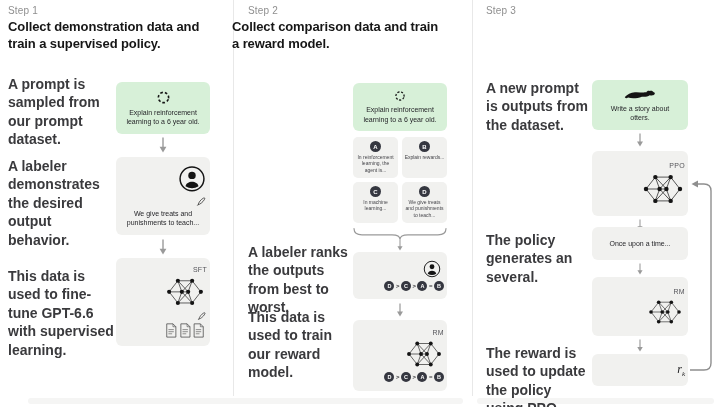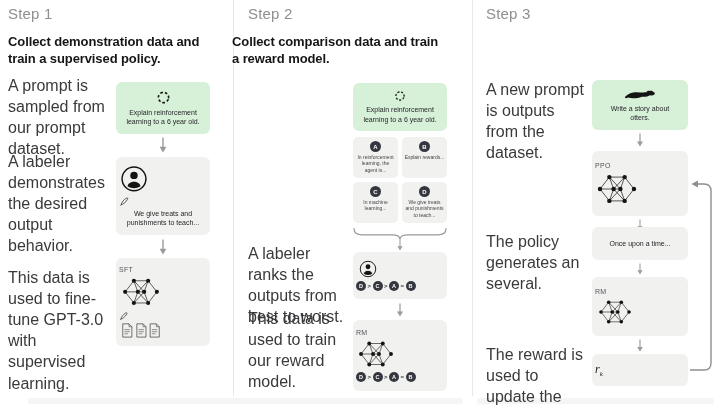--- a/index.html
+++ b/index.html
@@ -5,25 +5,25 @@
   :root{
     --green-box:#d7f0d8; --gray-box:#f1f1ef; --text-dark:#161616; --text-body:#3a3a3d;
     --text-muted:#8f8f8f; --arrow:#9a9a9a; --node:#1a1a1a; --letter-badge:#353740; --divider:#e8e8e8;
   }
   *{margin:0;padding:0;box-sizing:border-box;}
   html,body{background:#fff;}
   body{font-family:"Liberation Sans","DejaVu Sans",sans-serif;}
   .canvas{position:relative;width:720px;height:407px;background:#fff;overflow:hidden;}
   .divider{position:absolute;top:0;width:1px;height:396px;background:var(--divider);}
   .strip{position:absolute;top:398px;height:6px;background:#f5f5f4;border-radius:3px;}
-  .step{position:absolute;font-size:15px;color:var(--text-muted);letter-spacing:.2px;}
-  .heading{position:absolute;font-size:13px;font-weight:700;color:var(--text-dark);line-height:1.28;letter-spacing:-.1px;margin-top:15px;}
-  .side{position:absolute;font-size:16px;color:var(--text-body);line-height:1.32;}
+  .step{position:absolute;font-size:10px;color:var(--text-muted);letter-spacing:.2px;}
+  .heading{position:absolute;font-size:13px;font-weight:700;color:var(--text-dark);line-height:1.28;letter-spacing:-.1px;}
+  .side{position:absolute;font-size:14px;color:var(--text-body);line-height:1.32;font-weight:bold;}
   .gbox{position:absolute;background:var(--green-box);border-radius:6px;display:flex;flex-direction:column;align-items:center;justify-content:center;gap:3px;padding:4px 3px;}
-  .graybox{position:absolute;background:var(--gray-box);border-radius:6px;display:flex;flex-direction:column;align-items:flex-start;justify-content:center;gap:3px;padding:8px 3px;}
+  .graybox{position:absolute;background:var(--gray-box);border-radius:6px;display:flex;flex-direction:column;align-items:flex-end;justify-content:center;gap:3px;padding:8px 3px;}
   .cap{font-size:7px;line-height:1.3;color:#26262a;text-align:center;}
   .mlabel{font-size:7px;color:#55555a;letter-spacing:.3px;text-align:center;}
   .arrow{position:absolute;}
   .ocell{position:absolute;width:45px;height:41px;background:var(--gray-box);border-radius:5px;display:flex;flex-direction:column;align-items:center;padding-top:4px;gap:2px;}
   .badge{width:11px;height:11px;border-radius:50%;background:var(--letter-badge);color:#fff;font-size:6px;font-weight:700;display:flex;align-items:center;justify-content:center;}
   .cap-tiny{font-size:5px;line-height:1.25;color:#45454a;text-align:center;width:40px;}
   .rank{display:flex;align-items:center;justify-content:center;gap:1px;}
   .rk-c{width:10px;height:10px;border-radius:50%;background:var(--letter-badge);color:#fff;font-size:5.5px;font-weight:700;display:flex;align-items:center;justify-content:center;}
   .rk-s{font-size:6px;font-weight:700;color:#2f2f33;padding:0 .5px;}
   .rsym{font-family:"Liberation Serif","DejaVu Serif",serif;font-style:italic;font-size:12px;color:#1d1d1f;}
@@ -121,36 +121,36 @@
     <svg width="15" height="15">
         <use href="#sample"></use>
       </svg>
     <div class="cap" style="width:88px">Explain reinforcement learning to a 6 year old.</div>
   </div>
 
   <svg class="arrow" style="left:158px;top:137px" width="10" height="16">
       <use href="#darrow"></use>
     </svg>
 
-  <div class="side" style="left:8px;top:151px;width:100px">A labeler demonstrates the desired output behavior.</div>
+  <div class="side" style="left:8px;top:157px;width:100px">A labeler demonstrates the desired output behavior.</div>
   <div class="graybox" style="left:116px;top:157px;width:94px;height:78px">
     <svg width="30" height="30">
         <use href="#person"></use>
       </svg>
     <svg width="11" height="11">
         <use href="#quill"></use>
       </svg>
     <div class="cap" style="width:88px">We give treats and punishments to teach...</div>
   </div>
 
   <svg class="arrow" style="left:158px;top:239px" width="10" height="16">
       <use href="#darrow"></use>
     </svg>
 
-  <div class="side" style="left:8px;top:267px;width:108px">This data is used to fine-tune GPT-3.0 with supervised learning.</div>
+  <div class="side" style="left:8px;top:267px;width:108px">This data is used to fine-tune GPT-6.6 with supervised learning.</div>
   <div class="graybox" style="left:116px;top:258px;width:94px;height:88px">
     <div class="mlabel">SFT</div>
     <svg width="44" height="34">
         <use href="#net"></use>
       </svg>
     <svg width="10" height="10">
         <use href="#quill"></use>
       </svg>
     <svg width="44" height="16">
         <use href="#docs"></use>

